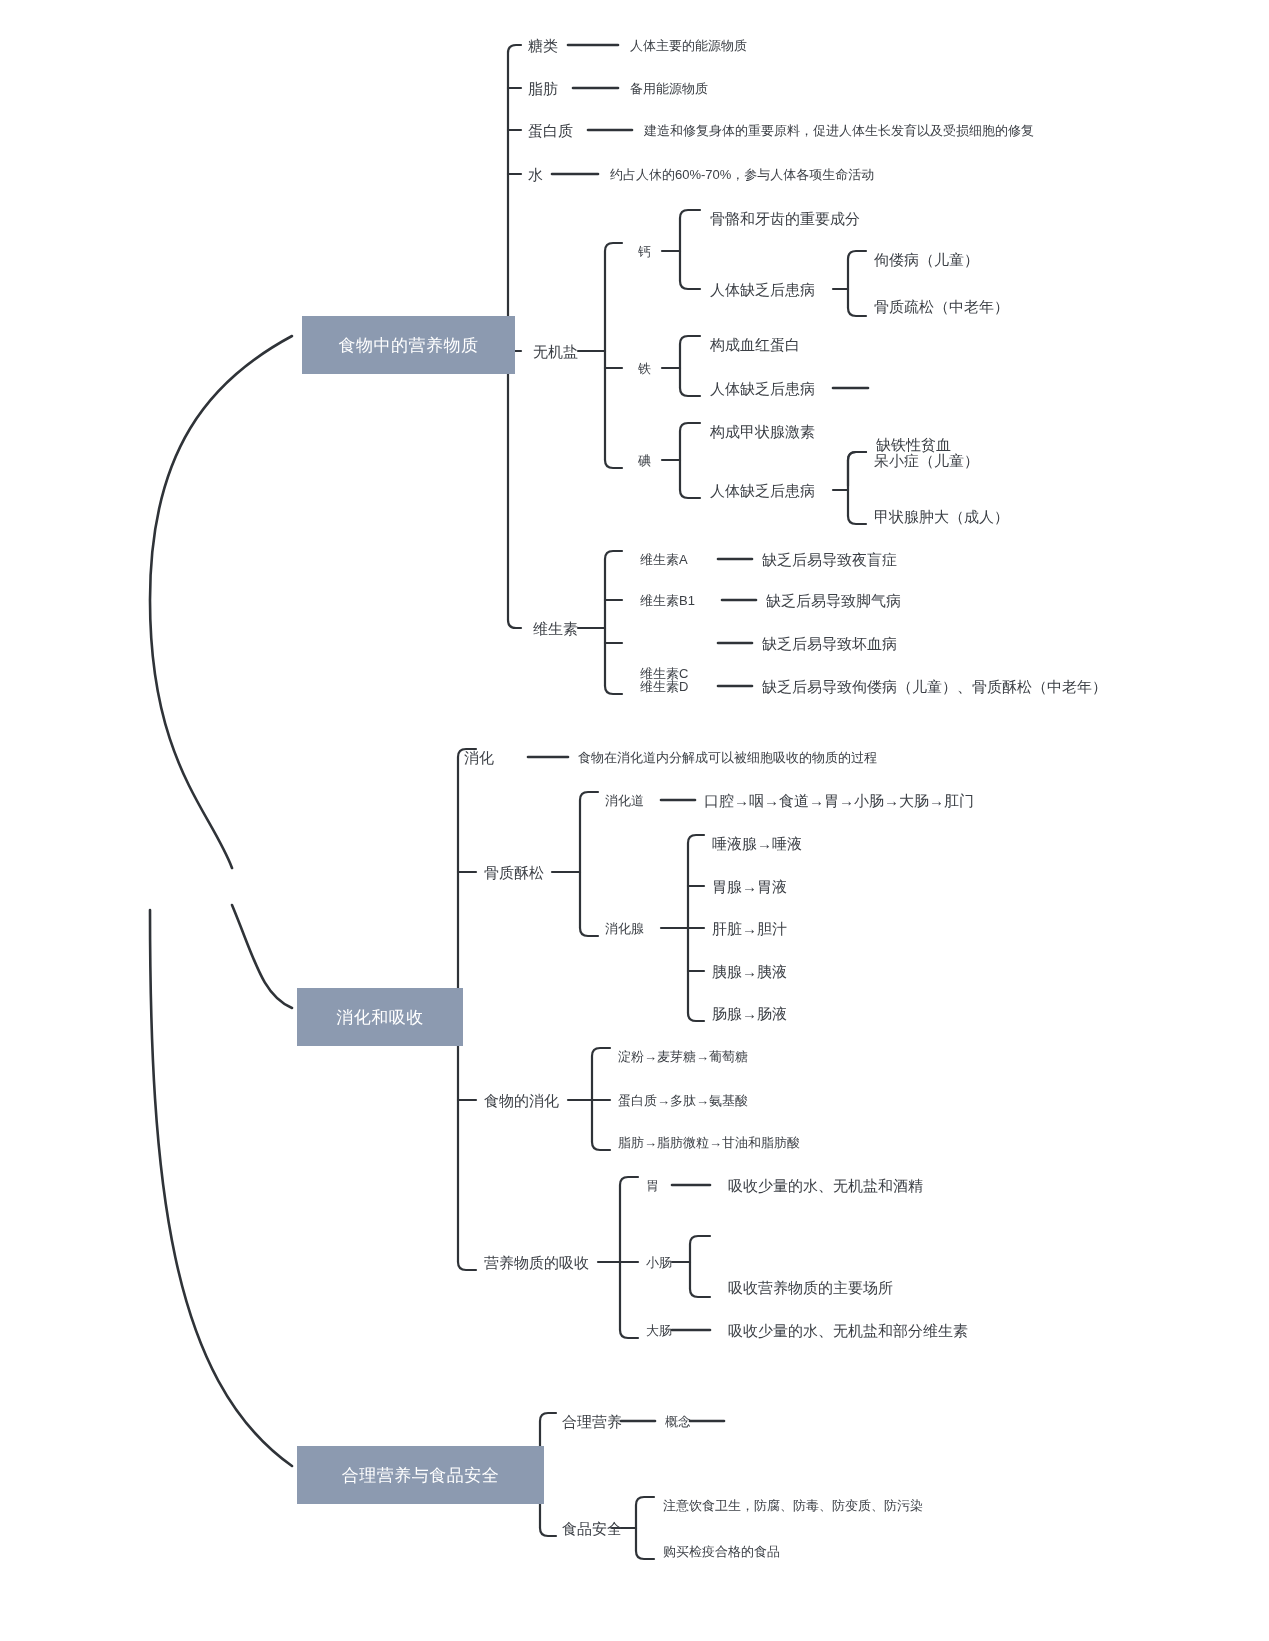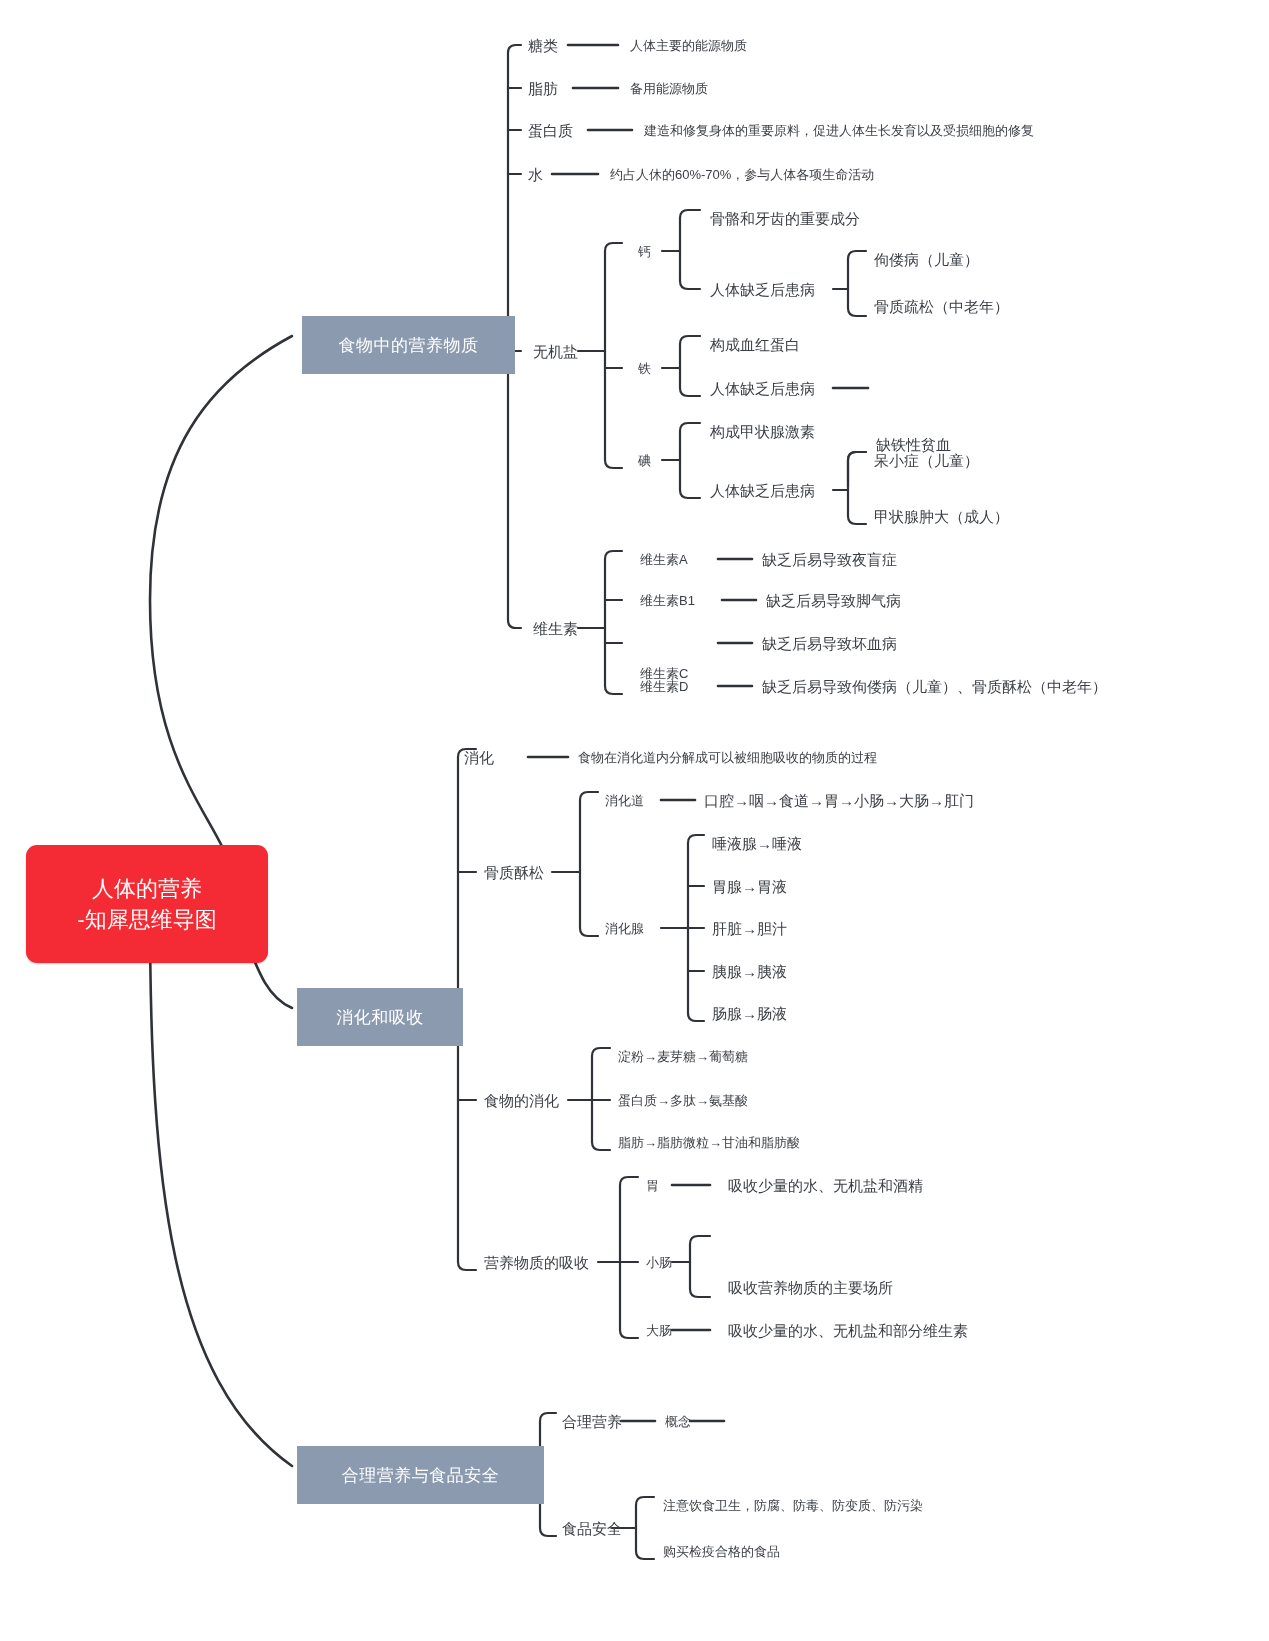--- a/index.html
+++ b/index.html
@@ -128,22 +128,20 @@
       <path d="M540 1528 Q 540 1536 548 1536 H 556"></path>
       <path d="M621 1421 H 655" stroke-width="2.6"></path>
       <path d="M690 1421 H 724" stroke-width="2.6"></path>
 
       <path d="M612 1528 H 636"></path>
       <path d="M636 1505 V 1551 M636 1505 Q 636 1497 644 1497 H 654"></path>
       <path d="M636 1551 Q 636 1559 644 1559 H 654"></path>
     </g>
   </svg>
 
-  <div class="node root" style="left:26px;top:845px;width:206px;height:90px;">人体的营养
--知犀思维导图</div>
 
   <div class="node lv1" style="left:302px;top:316px;width:185px;height:40px;">食物中的营养物质</div>
   <div class="node lv1" style="left:297px;top:988px;width:138px;height:40px;">消化和吸收</div>
   <div class="node lv1" style="left:297px;top:1446px;width:219px;height:40px;">合理营养与食品安全</div>
 
   <div class="node lv2" style="left:528px;top:35px;">糖类</div>
   <div class="node lv3" style="left:630px;top:35px;">人体主要的能源物质</div>
 
   <div class="node lv2" style="left:528px;top:78px;">脂肪</div>
   <div class="node lv3" style="left:630px;top:78px;">备用能源物质</div>

